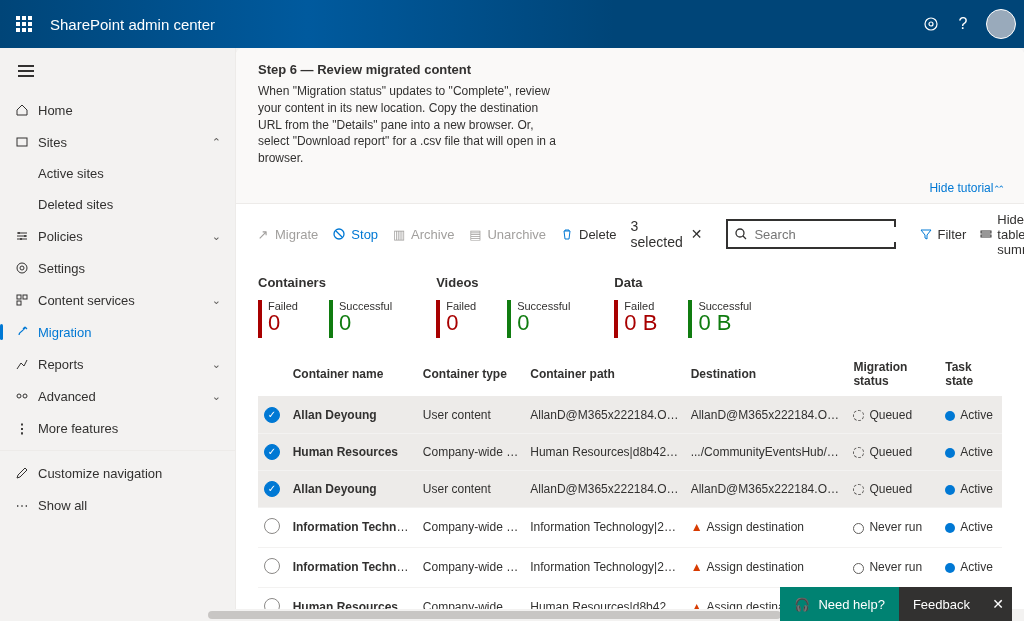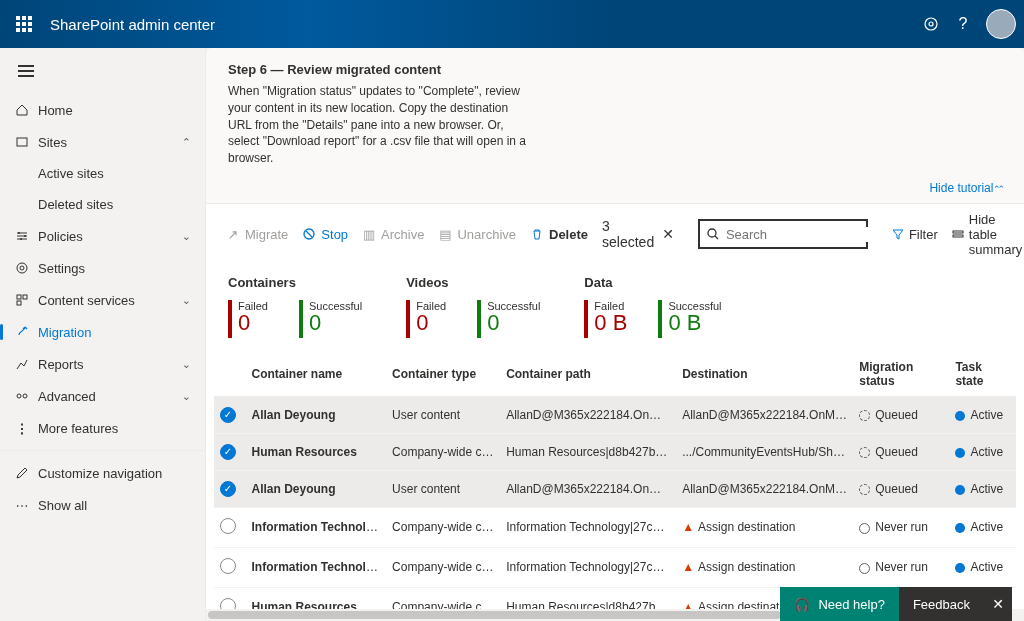--- a/index.html
+++ b/index.html
@@ -9,21 +9,21 @@
 .header { height: 48px; background: linear-gradient(90deg, #004578 0%, #005a9e 30%, #004578 60%), repeating-linear-gradient(45deg, rgba(0,170,200,0.2) 0 2px, transparent 2px 6px); background-blend-mode: normal; display: flex; align-items: center; color: #fff; padding: 0 8px; position: relative; }
 .header-waffle { width: 32px; height: 32px; display: grid; grid-template-columns: repeat(3,4px); grid-template-rows: repeat(3,4px); gap: 2px; align-content: center; justify-content: center; cursor: pointer; }
 .header-waffle span { background: #fff; }
 .header-title { margin-left: 10px; font-size: 15px; }
 .header-right { margin-left: auto; display: flex; align-items: center; gap: 14px; }
 .header-right .hicon { width: 18px; height: 18px; cursor: pointer; display:flex; align-items:center; justify-content:center; }
 .avatar { width: 30px; height: 30px; border-radius: 50%; background: #9ab; border:1px solid #fff; }
 
 
 .shell { display: flex; height: calc(100% - 48px); }
-.sidebar { width: 206px; background: #f3f2f1; border-right: 1px solid #edebe9; display: flex; flex-direction: column; }
+.sidebar { width: 236px; background: #f3f2f1; border-right: 1px solid #edebe9; display: flex; flex-direction: column; }
 .hamburger { padding: 14px 18px; cursor: pointer; }
 .hamburger div { width: 16px; height: 2px; background: #323130; margin: 3px 0; }
 .nav { flex: 1; overflow: auto; }
 .nav-item { display: flex; align-items: center; padding: 8px 14px; cursor: pointer; font-size: 13px; color: #323130; position: relative; }
 .nav-item.sub { padding-left: 38px; font-size: 13px; }
 .nav-item .nicon { width: 16px; height: 16px; margin-right: 8px; display:flex; align-items:center; justify-content:center; color:#323130;}
 .nav-item.selected { color: #0078d4; }
 .nav-item.selected::before { content:''; position:absolute; left:0; top:8px; bottom:8px; width:3px; background:#0078d4; border-radius:2px;}
 .nav-item .chev { margin-left: auto; font-size: 11px; color: #605e5c; }
 .nav-divider { height: 1px; background: #edebe9; margin: 6px 0; }
@@ -39,21 +39,21 @@
 .tutorial-help-label { font-weight: 600; font-size: 13px; margin-bottom: 8px; }
 .btn-primary { background: #0078d4; color: #fff; border: none; padding: 6px 14px; font-size: 13px; cursor: pointer; border-radius: 2px; }
 .hide-tutorial { text-align: right; padding: 4px 22px 8px 0; background:#faf9f8; }
 .hide-tutorial a { color: #0078d4; font-size: 12px; text-decoration: none; cursor:pointer; }
 .hide-tutorial a::after { content: ' \2303\2303'; font-size:9px; letter-spacing:-3px; }
 
 
 .cmdbar { display: flex; align-items: center; padding: 8px 20px; gap: 14px; border-top:1px solid #edebe9; }
 .cmd { display: flex; align-items: center; gap: 5px; font-size: 13px; color: #a19f9d; cursor: pointer; }
 .cmd.enabled { color: #0078d4; }
-.cmd.delete { color: #323130; font-weight: bold; }
+.cmd.delete { color: #323130; }
 .cmd .cicon { width: 14px; height: 14px; display:inline-flex; align-items:center; justify-content:center;}
 .selcount { margin-left: auto; display:flex; align-items:center; gap:4px; font-size:14px; color:#323130;}
 .selcount .clear { cursor:pointer; padding:0 4px;}
 .searchbox { border: 2px solid #323130; height: 30px; width: 170px; display: flex; align-items: center; padding: 0 6px; gap:6px; margin-left:6px;}
 .searchbox input { border: none; outline: none; flex: 1; font-size: 13px; }
 .rightcmds { display:flex; align-items:center; gap:14px; margin-left:10px;}
 .rcmd { display:flex; align-items:center; gap:5px; font-size:13px; color:#323130; cursor:pointer;}
 
 
 .stats { display: flex; padding: 10px 22px 14px 22px; gap: 44px; }
@@ -62,21 +62,21 @@
 .stat { display: flex; align-items:flex-start; gap:6px;}
 .stat .bar { width: 4px; height: 38px; }
 .stat.failed .bar { background: #a80000; }
 .stat.success .bar { background: #107c10; }
 .stat .label { font-size: 11px; color: #323130; }
 .stat .value { font-size: 22px; font-weight: 400; line-height:1; }
 .stat.failed .value { color: #a80000; }
 .stat.success .value { color: #107c10; }
 
 
-.tablewrap { flex:1; overflow:auto; padding:0 8px;}
+.tablewrap { flex:1; overflow:auto; padding:0 22px;}
 table { width: 100%; border-collapse: collapse; font-size: 12px; }
 th { text-align: left; font-weight: 600; padding: 8px 6px; color:#323130; border-bottom: 1px solid #edebe9;}
 td { padding: 10px 6px; border-bottom: 1px solid #f3f2f1; color:#323130; white-space:nowrap; overflow:hidden; text-overflow:ellipsis; max-width:0;}
 tr.selected { background: #edebe9; }
 .chk { width: 16px; height: 16px; border-radius: 50%; border: 1px solid #8a8886; display:inline-flex; align-items:center; justify-content:center; cursor:pointer;}
 .chk.checked { background: #0078d4; border-color:#0078d4; color:#fff; font-size:10px;}
 .name-link { color: #323130; font-weight: 700; cursor:pointer;}
 .warn-icon { color: #d83b01; margin-right:4px;}
 .status-dot { display:inline-block; width:10px; height:10px; border-radius:50%; margin-right:5px; vertical-align:middle;}
 .status-dot.active { background:#0078d4;}

